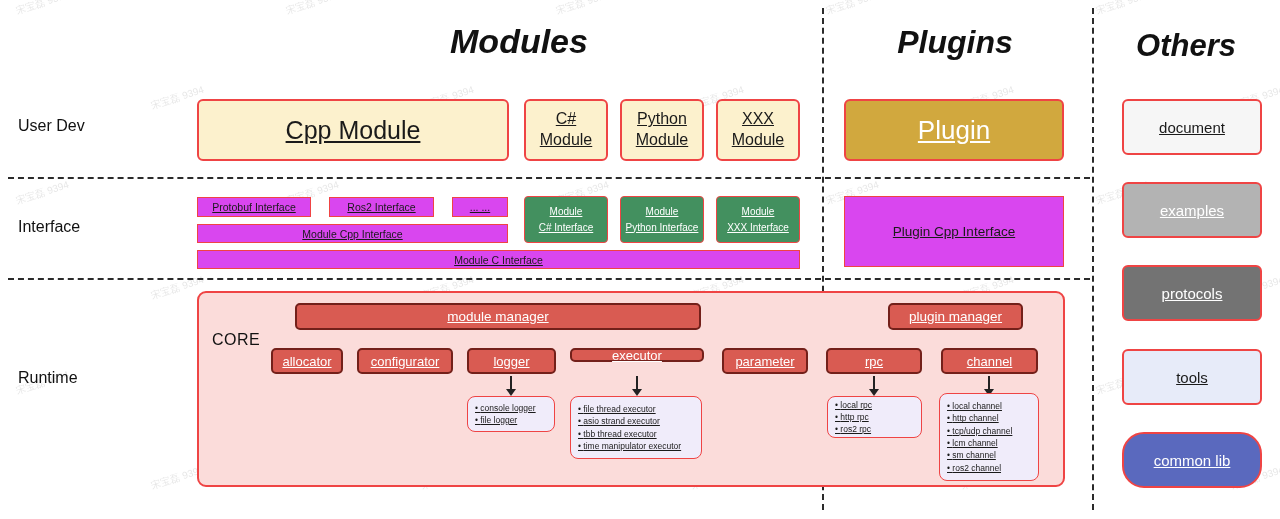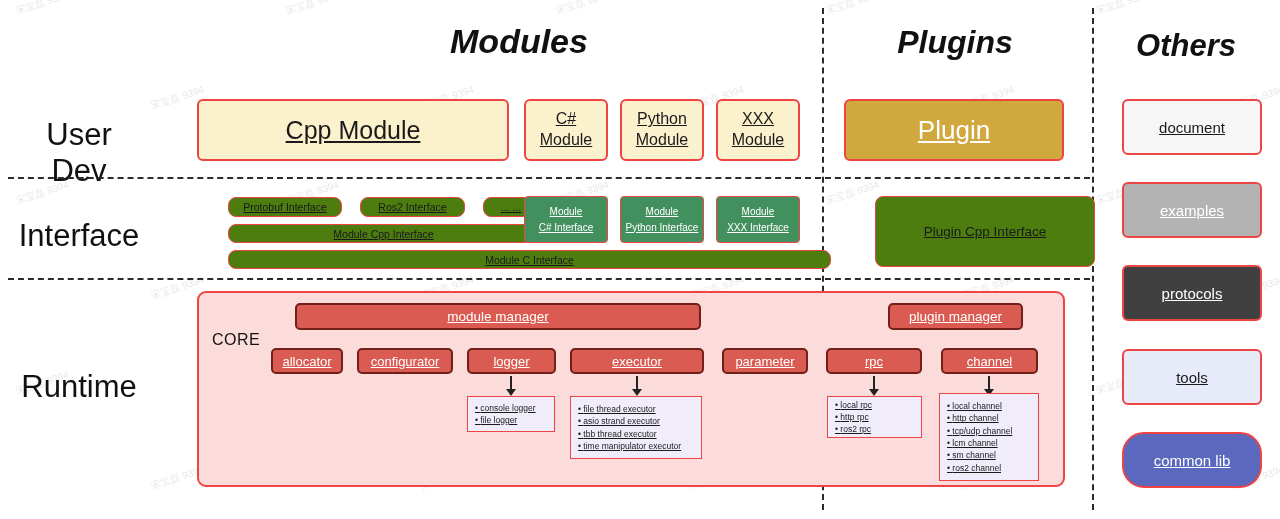--- a/index.html
+++ b/index.html
@@ -5,31 +5,31 @@
   * { margin:0; padding:0; box-sizing:border-box; }
   html,body { background:#ffffff; }
   body { font-family:"Liberation Sans","DejaVu Sans",sans-serif; color:#1a1a1a; }
   .canvas { position:relative; width:1280px; height:519px; background:#fff; overflow:hidden; }
 
   .box { position:absolute; border:2px solid #ef4444; border-radius:6px;
          display:flex; align-items:center; justify-content:center; text-align:center;text-decoration:underline; }
   .pre { white-space:pre-line; }
 
   .title    { position:absolute; font-weight:600; text-align:center; color:#111;font-style:italic; }
-  .rowlabel { position:absolute; font-size:31px; font-weight:500; text-align:center; color:#111; }
+  .rowlabel { position:absolute; font-size:16px; font-weight:500; text-align:left; color:#111; }
 
   .cream  { background:#FCF1CD; }
   .gold   { background:#D1A83E; color:#fff; }
-  .lgreen { background:#4d7c0f; border-width:1.5px; border-radius:8px;margin-left:31px; }
+  .lgreen { background:#d946ef; border-width:1.5px; border-radius:0; }
   .dgreen { background:#43905F; color:#fff; border-width:1.5px; border-radius:4px; line-height:1.6; }
   .pinkwrap { background:#FBDCDA; border-radius:9px; }
   .red    { background:#D95B52; color:#fff; border-color:#73201a; border-radius:5px; }
-  .lav    { background:#F0ECFA; border-width:1.5px; border-radius:0; }
+  .lav    { background:#F0ECFA; border-width:1.5px; border-radius:8px; }
   .gray   { background:#B3B3B3; color:#fff; }
-  .dkgray { background:#404040; color:#fff; }
+  .dkgray { background:#737373; color:#fff; }
   .ltindigo { background:#E7EBF9; }
   .indigo { background:#5A69BE; color:#fff;border-radius:22px; }
 
   .list { flex-direction:column; align-items:flex-start; justify-content:center; padding:3px 7px; }
   .li { font-size:8.5px; line-height:1.45; white-space:nowrap; color:#1a1a1a; }
   .li::before { content:"•  "; }
 
   .hline { position:absolute; border-top:2px dashed #2b2b2b; height:0; }
   .vline { position:absolute; border-left:2px dashed #2b2b2b; width:0; }
 
@@ -117,21 +117,21 @@
 
   <div class="box pinkwrap" style="left:197px;top:291px;width:868px;height:196px"></div>
   <div class="core-label" style="left:212px;top:331px">CORE</div>
 
   <div class="box red" style="left:295px;top:303px;width:406px;height:27px;font-size:13.5px">module manager</div>
   <div class="box red" style="left:888px;top:303px;width:135px;height:27px;font-size:13.5px">plugin manager</div>
 
   <div class="box red" style="left:271px;top:348px;width:72px;height:26px;font-size:13px">allocator</div>
   <div class="box red" style="left:357px;top:348px;width:96px;height:26px;font-size:13px">configurator</div>
   <div class="box red" style="left:467px;top:348px;width:89px;height:26px;font-size:13px">logger</div>
-  <div class="box red" style="left:570px;top:348px;width:134px;height:26px;font-size:13px">executor</div>
+  <div class="box red" style="left:570px;top:348px;width:134px;height:14px;font-size:13px">executor</div>
   <div class="box red" style="left:722px;top:348px;width:86px;height:26px;font-size:13px">parameter</div>
   <div class="box red" style="left:826px;top:348px;width:96px;height:26px;font-size:13px">rpc</div>
   <div class="box red" style="left:941px;top:348px;width:97px;height:26px;font-size:13px">channel</div>
 
   <div class="arrow" style="left:510px;top:376px"></div>
   <div class="arrow" style="left:636px;top:376px"></div>
   <div class="arrow" style="left:873px;top:376px"></div>
   <div class="arrow" style="left:988px;top:376px"></div>
 
   <div class="box lav list" style="left:467px;top:396px;width:88px;height:36px">

